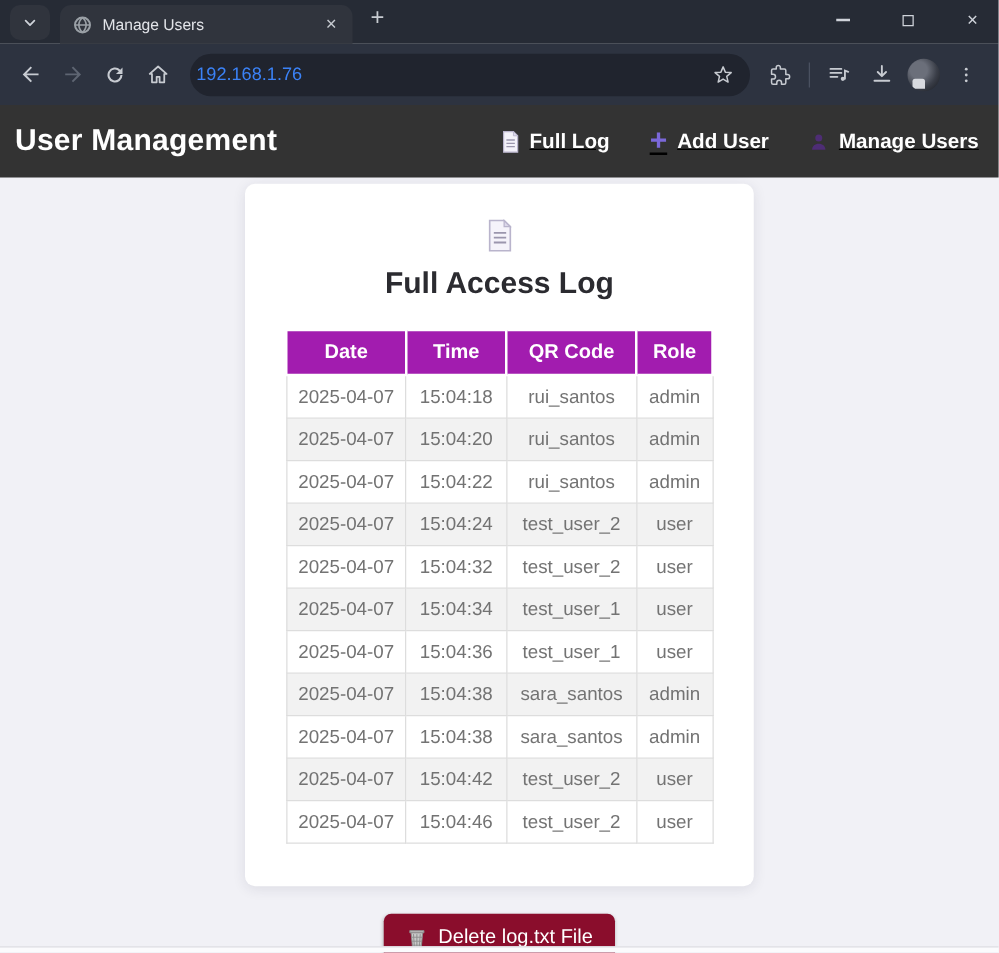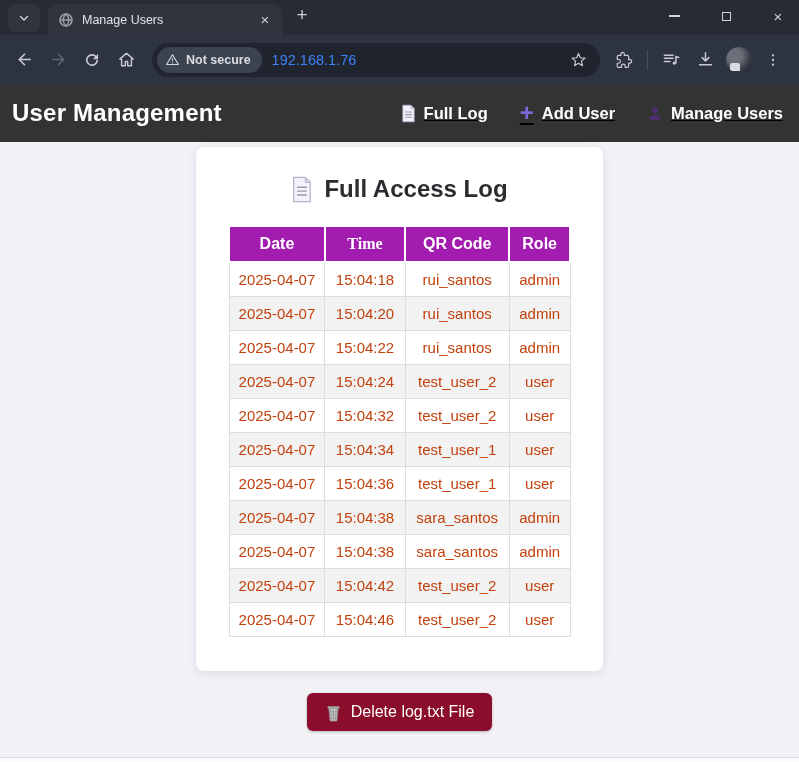--- a/index.html
+++ b/index.html
@@ -41,27 +41,27 @@
   .site-title { color:#ffffff; font-size:24px; font-weight:bold; letter-spacing:.2px; }
   .site-nav { margin-left:auto; display:flex; align-items:center; gap:32px;text-decoration:underline; }
   .nav-item { display:flex; align-items:center; gap:8px; color:#ffffff; font-size:16.5px; font-weight:bold; cursor:pointer; }
   .nav-plus { color:#7b68d9; font-size:24px; font-weight:bold; line-height:18px; }
 
   
   .page { height:620px; padding-top:5px; }
   .card { width:407px; margin:0 auto; background:#ffffff; border-radius:8px;
       box-shadow:0 2px 10px rgba(40,40,70,.10); padding:28px 32px 34px; }
   .card-title { display:flex; align-items:center; justify-content:center; gap:11px;
-      font-size:24px; font-weight:bold; color:#2b2b30; }
+      font-size:24px; font-weight:bold; color:#2b2b30;flex-direction:column; }
   table { border-collapse:collapse; margin-top:22px; table-layout:fixed; }
   th { background:#a21caf; color:#ffffff; font-size:16px; font-weight:bold; text-align:center;
       padding:8px 12px; border:2px solid #ffffff; }
-  td { font-size:15px; color:#c2410c; text-align:center; padding:8px 4px; border:1px solid #dddddd; background:#ffffff; }
+  td { font-size:15px; color:#737373; text-align:center; padding:8px 4px; border:1px solid #dddddd; background:#ffffff; }
   tbody tr:nth-child(even) td { background:#f2f2f2; }
-  .col-date{width:98px;} .col-time{width:81px;font-family:Liberation Serif, serif;} .col-qr{width:105px;} .col-role{width:59px;}
+  .col-date{width:98px;} .col-time{width:81px;} .col-qr{width:105px;} .col-role{width:59px;}
 
   .delete-btn { display:flex; align-items:center; gap:9px; margin:22px auto 0; border:none;
       background:#8a0d2c; color:#ffffff; font-family:"Liberation Sans",sans-serif; font-size:16px;
       padding:8px 18px; height:38px; border-radius:6px; cursor:pointer; box-shadow:0 1px 3px rgba(0,0,0,.25); }
 
   .bottom-strip { position:absolute; left:0; right:0; bottom:0; height:5px; background:#fbfbfd; border-top:1px solid #dcdce2; }
 
   svg { display:block; }
 </style>
 </head>
@@ -121,30 +121,20 @@
   </div>
   <div class="tool-btn">
     <span>
       <svg width="19" height="19" viewBox="0 0 24 24">
           <path d="M12 4l-8.5 7.5h2.3V20h4.7v-5.5h3V20h4.7v-8.5h2.3z" fill="none" stroke="#c7cbd1" stroke-width="1.8" stroke-linejoin="round"></path>
         </svg>
     </span>
   </div>
 
   <div class="addressbar">
-    <div class="chip">
-      <span>
-        <svg width="15" height="15" viewBox="0 0 24 24">
-          <path d="M12 4.5L21.5 20h-19z" fill="none" stroke="#d3d7dc" stroke-width="1.8" stroke-linejoin="round"></path>
-          <line x1="12" y1="10" x2="12" y2="14.5" stroke="#d3d7dc" stroke-width="1.8"></line>
-          <circle cx="12" cy="17.2" r="1.1" fill="#d3d7dc"></circle>
-        </svg>
-      </span>
-      <span class="chip-label">Not secure</span>
-    </div>
     <span class="url">192.168.1.76</span>
     <div class="tool-btn" style="width:28px;height:28px;">
       <span>
         <svg width="17" height="17" viewBox="0 0 24 24">
             <path d="M12 17.3l-5.6 3.4 1.5-6.4-5-4.3 6.6-.5L12 3.5l2.5 6 6.6.5-5 4.3 1.5 6.4z" fill="none" stroke="#c7cbd1" stroke-width="1.7" stroke-linejoin="round"></path>
           </svg>
       </span>
     </div>
   </div>
 

